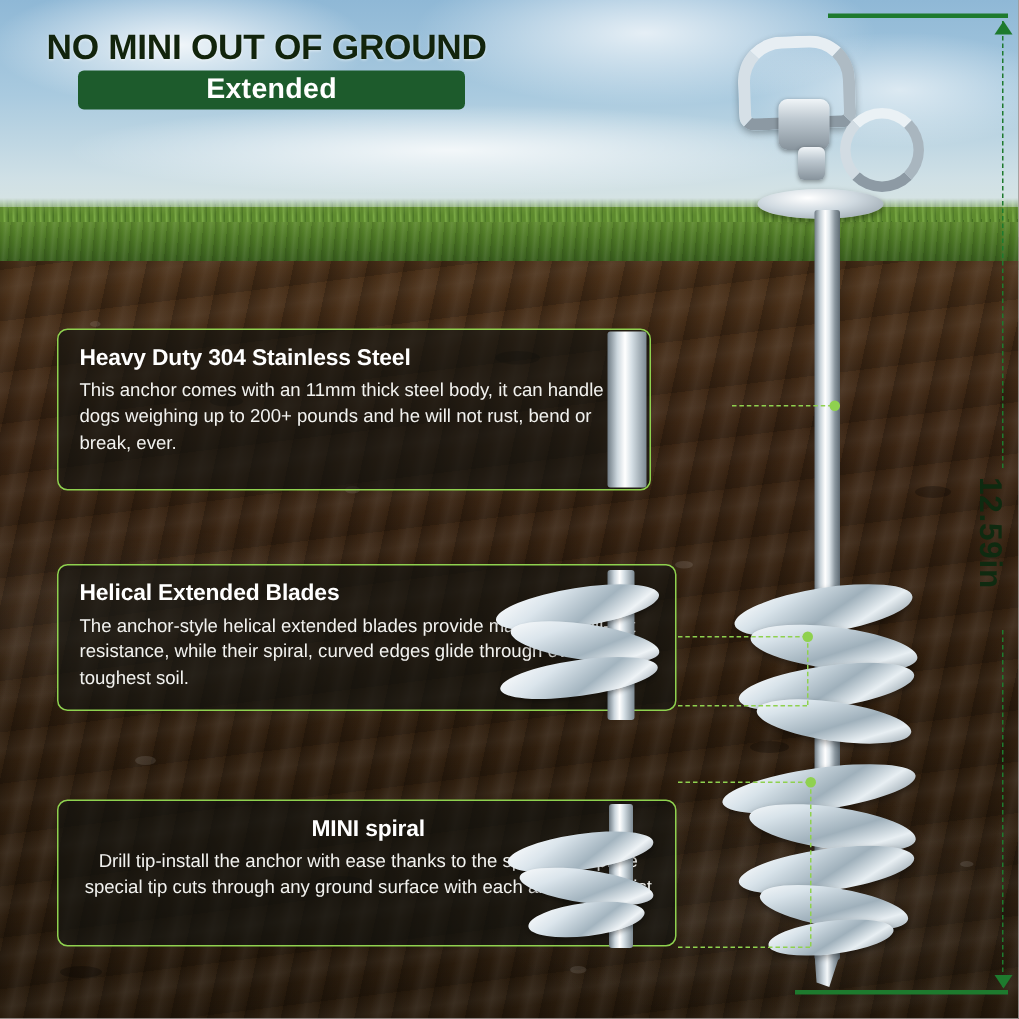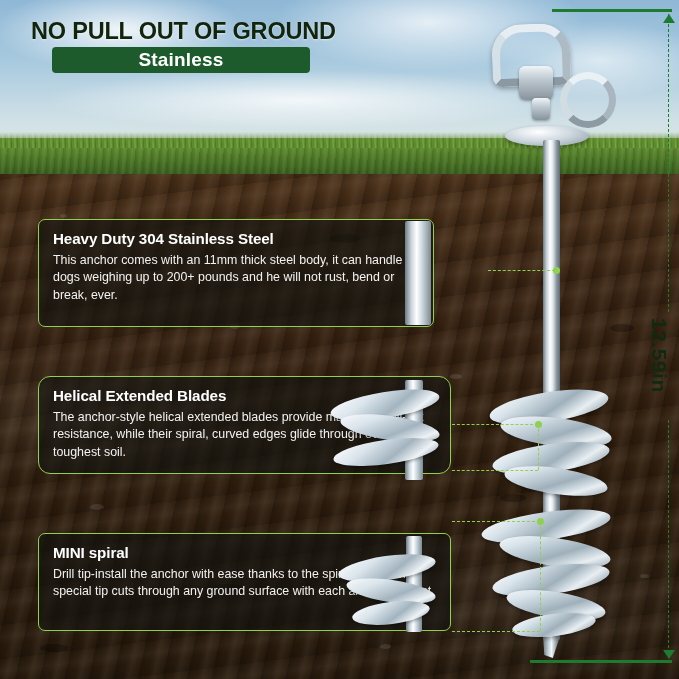--- a/index.html
+++ b/index.html
@@ -125,22 +125,22 @@
     color: #ffffff;
     letter-spacing: -0.1px;
   }
   .card p {
     margin: 0;
     font-size: 12.4px;
     line-height: 17.4px;
     color: #f2f2ef;
   }
   #card-1 { left: 38px; top: 219px; width: 396px; height: 108px; }
-  #card-2 { left: 38px; top: 376px; width: 413px; height: 98px; border-radius: 12px; }
-  #card-3 { left: 38px; top: 533px; width: 413px; height: 98px; }
+  #card-2 { left: 38px; top: 376px; width: 413px; height: 98px; }
+  #card-3 { left: 38px; top: 533px; width: 413px; height: 98px; text-align: center; }
 
   
   .dash-h {
     position: absolute;
     border-top: 1.4px dashed #8fd14f;
     height: 0;
   }
   .dash-v {
     position: absolute;
     border-left: 1.4px dashed #8fd14f;
@@ -262,23 +262,23 @@
     <div class="soil-speck" style="left:450px; top:200px; width:12px; height:5px;"></div>
     <div class="soil-dark" style="left:500px; top:320px; width:26px; height:8px;"></div>
     <div class="soil-speck" style="left:90px; top:330px; width:14px; height:6px;"></div>
     <div class="soil-dark" style="left:210px; top:410px; width:34px; height:9px;"></div>
     <div class="soil-speck" style="left:380px; top:470px; width:11px; height:5px;"></div>
     <div class="soil-dark" style="left:610px; top:150px; width:24px; height:8px;"></div>
     <div class="soil-speck" style="left:640px; top:400px; width:9px; height:4px;"></div>
     <div class="soil-dark" style="left:40px; top:470px; width:28px; height:8px;"></div>
   </div>
 
-  <div class="headline">NO PULL OUT OF GROUND</div>
+  <div class="headline">NO MINI OUT OF GROUND</div>
   <div class="brand-pill">
-    <span>Stainless</span>
+    <span>Extended</span>
   </div>
 
   <div class="anchor">
 
     <div class="handle-ring" style="left:492px; top:24px; width:62px; height:46px; border-radius:30px 30px 10px 10px; transform:rotate(-2deg);"></div>
     <div class="swivel" style="left:519px; top:66px; width:34px; height:34px; border-radius:6px;"></div>
     <div class="clip-ring" style="left:560px; top:72px; width:42px; height:42px;"></div>
     <div class="swivel" style="left:532px; top:98px; width:18px; height:22px; border-radius:4px;"></div>
 
     <div class="plate" style="left:505px; top:126px; width:84px; height:20px;"></div>

